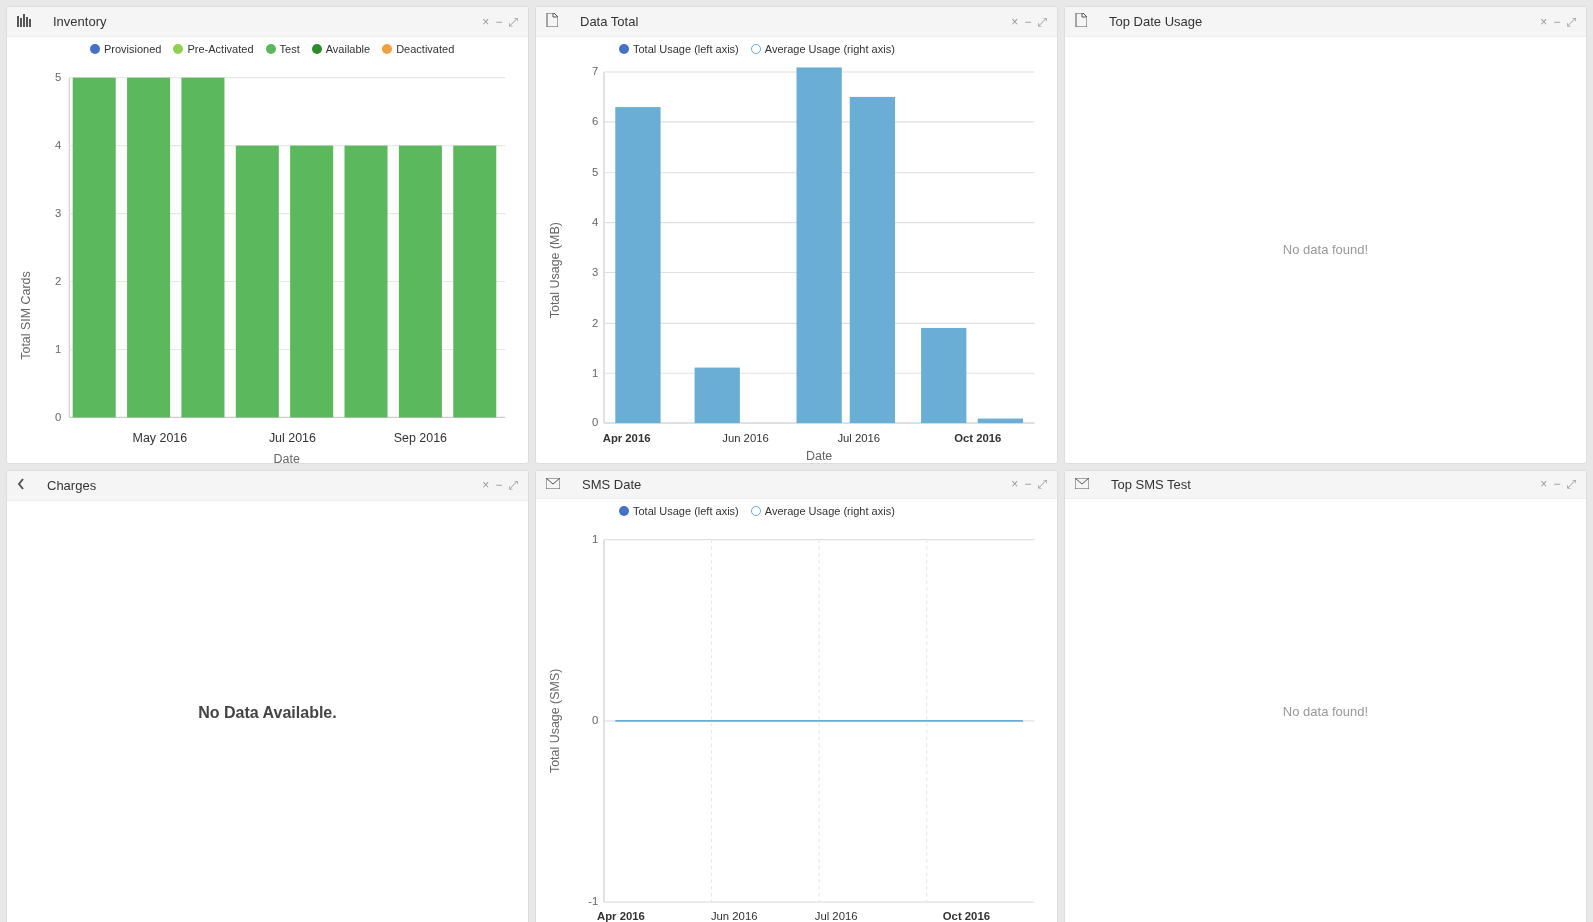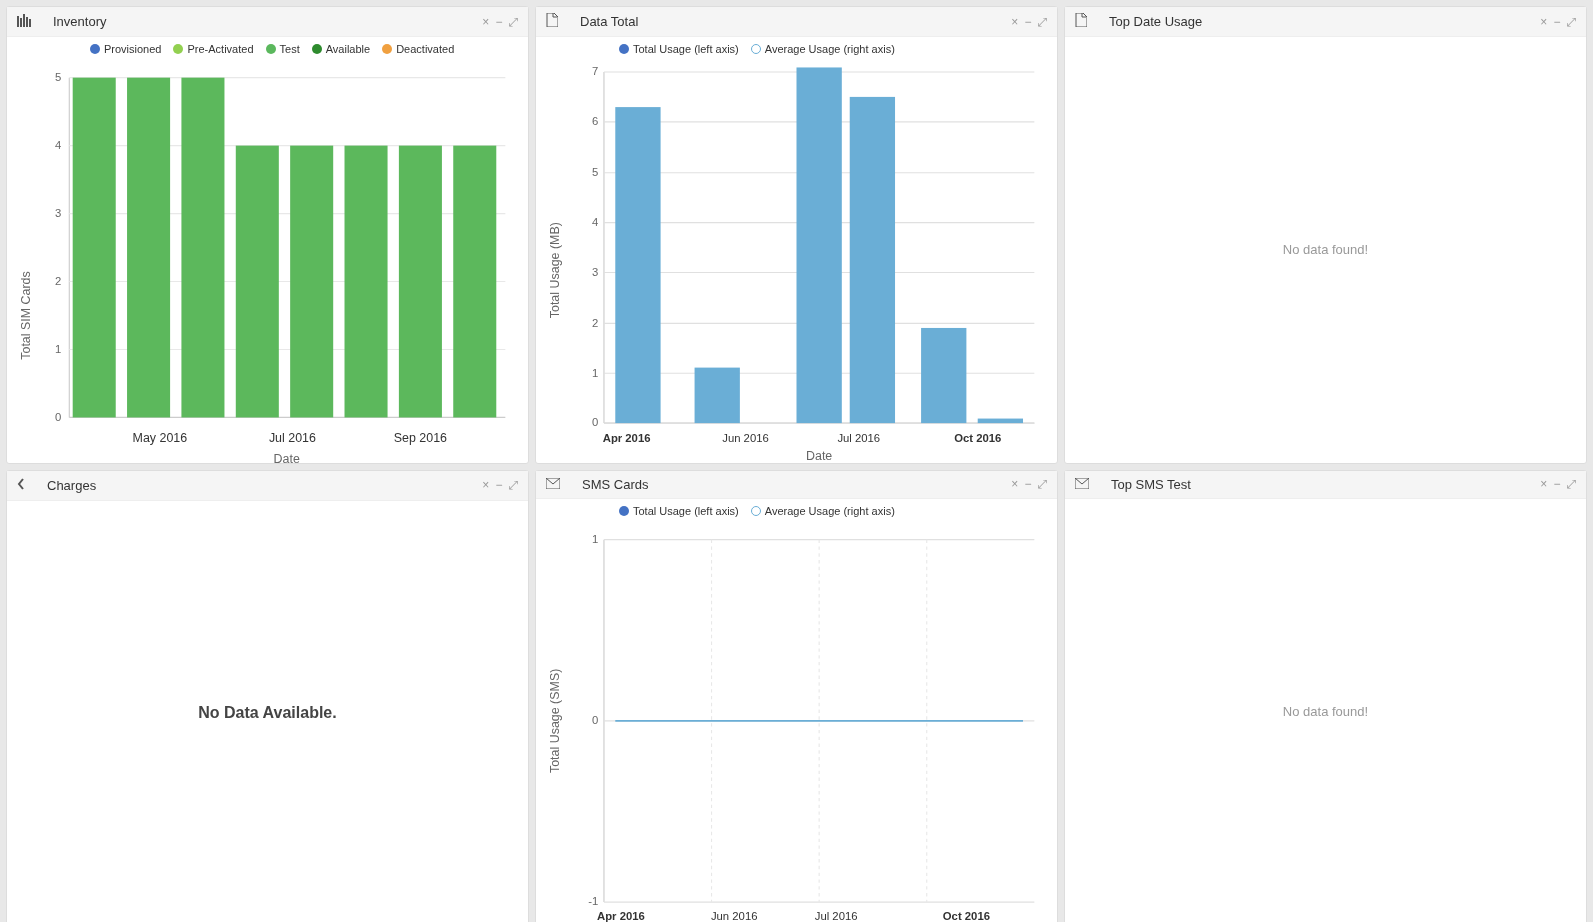--- a/index.html
+++ b/index.html
@@ -308,21 +308,21 @@
 
   <div class="panel">
     <div class="panel-header">
       <div class="panel-title">
         <span>
           <svg width="14" height="11" viewBox="0 0 14 11">
               <rect x="0" y="0" width="14" height="11" rx="1" fill="none" stroke="#555" stroke-width="1"></rect>
               <polyline points="0,0 7,6 14,0" fill="none" stroke="#555" stroke-width="1"></polyline>
             </svg>
         </span>
-        <span>SMS Cards</span>
+        <span>SMS Date</span>
       </div>
       <div class="panel-controls">
         <span>×</span>
         <span>−</span>
         <span>⤢</span>
       </div>
     </div>
     <div class="legend">
       <div class="legend-item">
         <div class="legend-dot" style="background:#4472c4;"></div>

